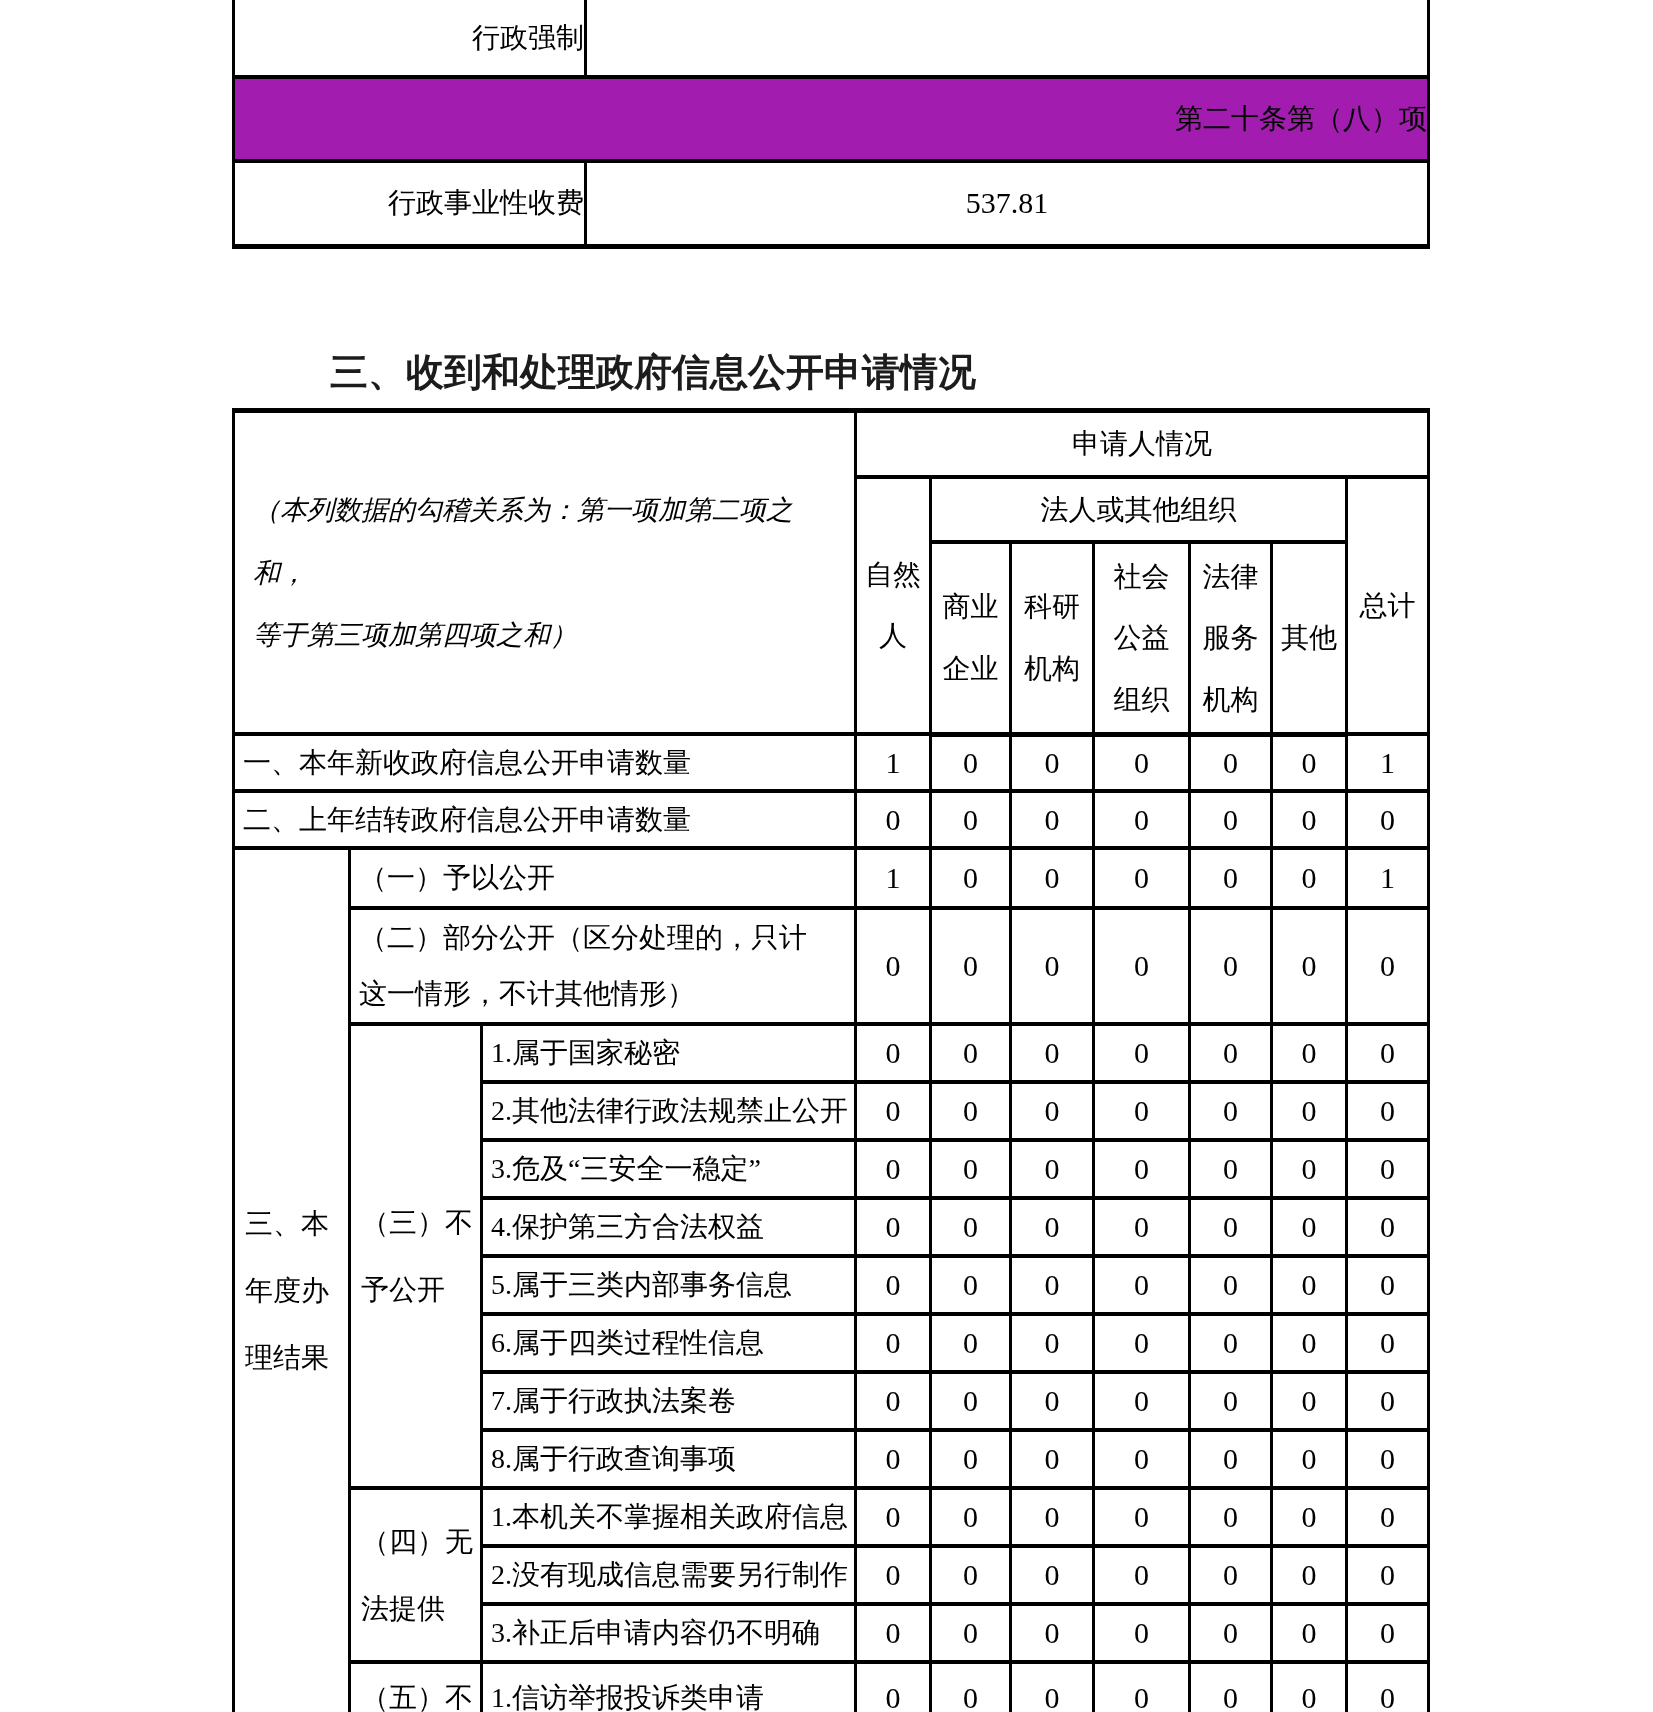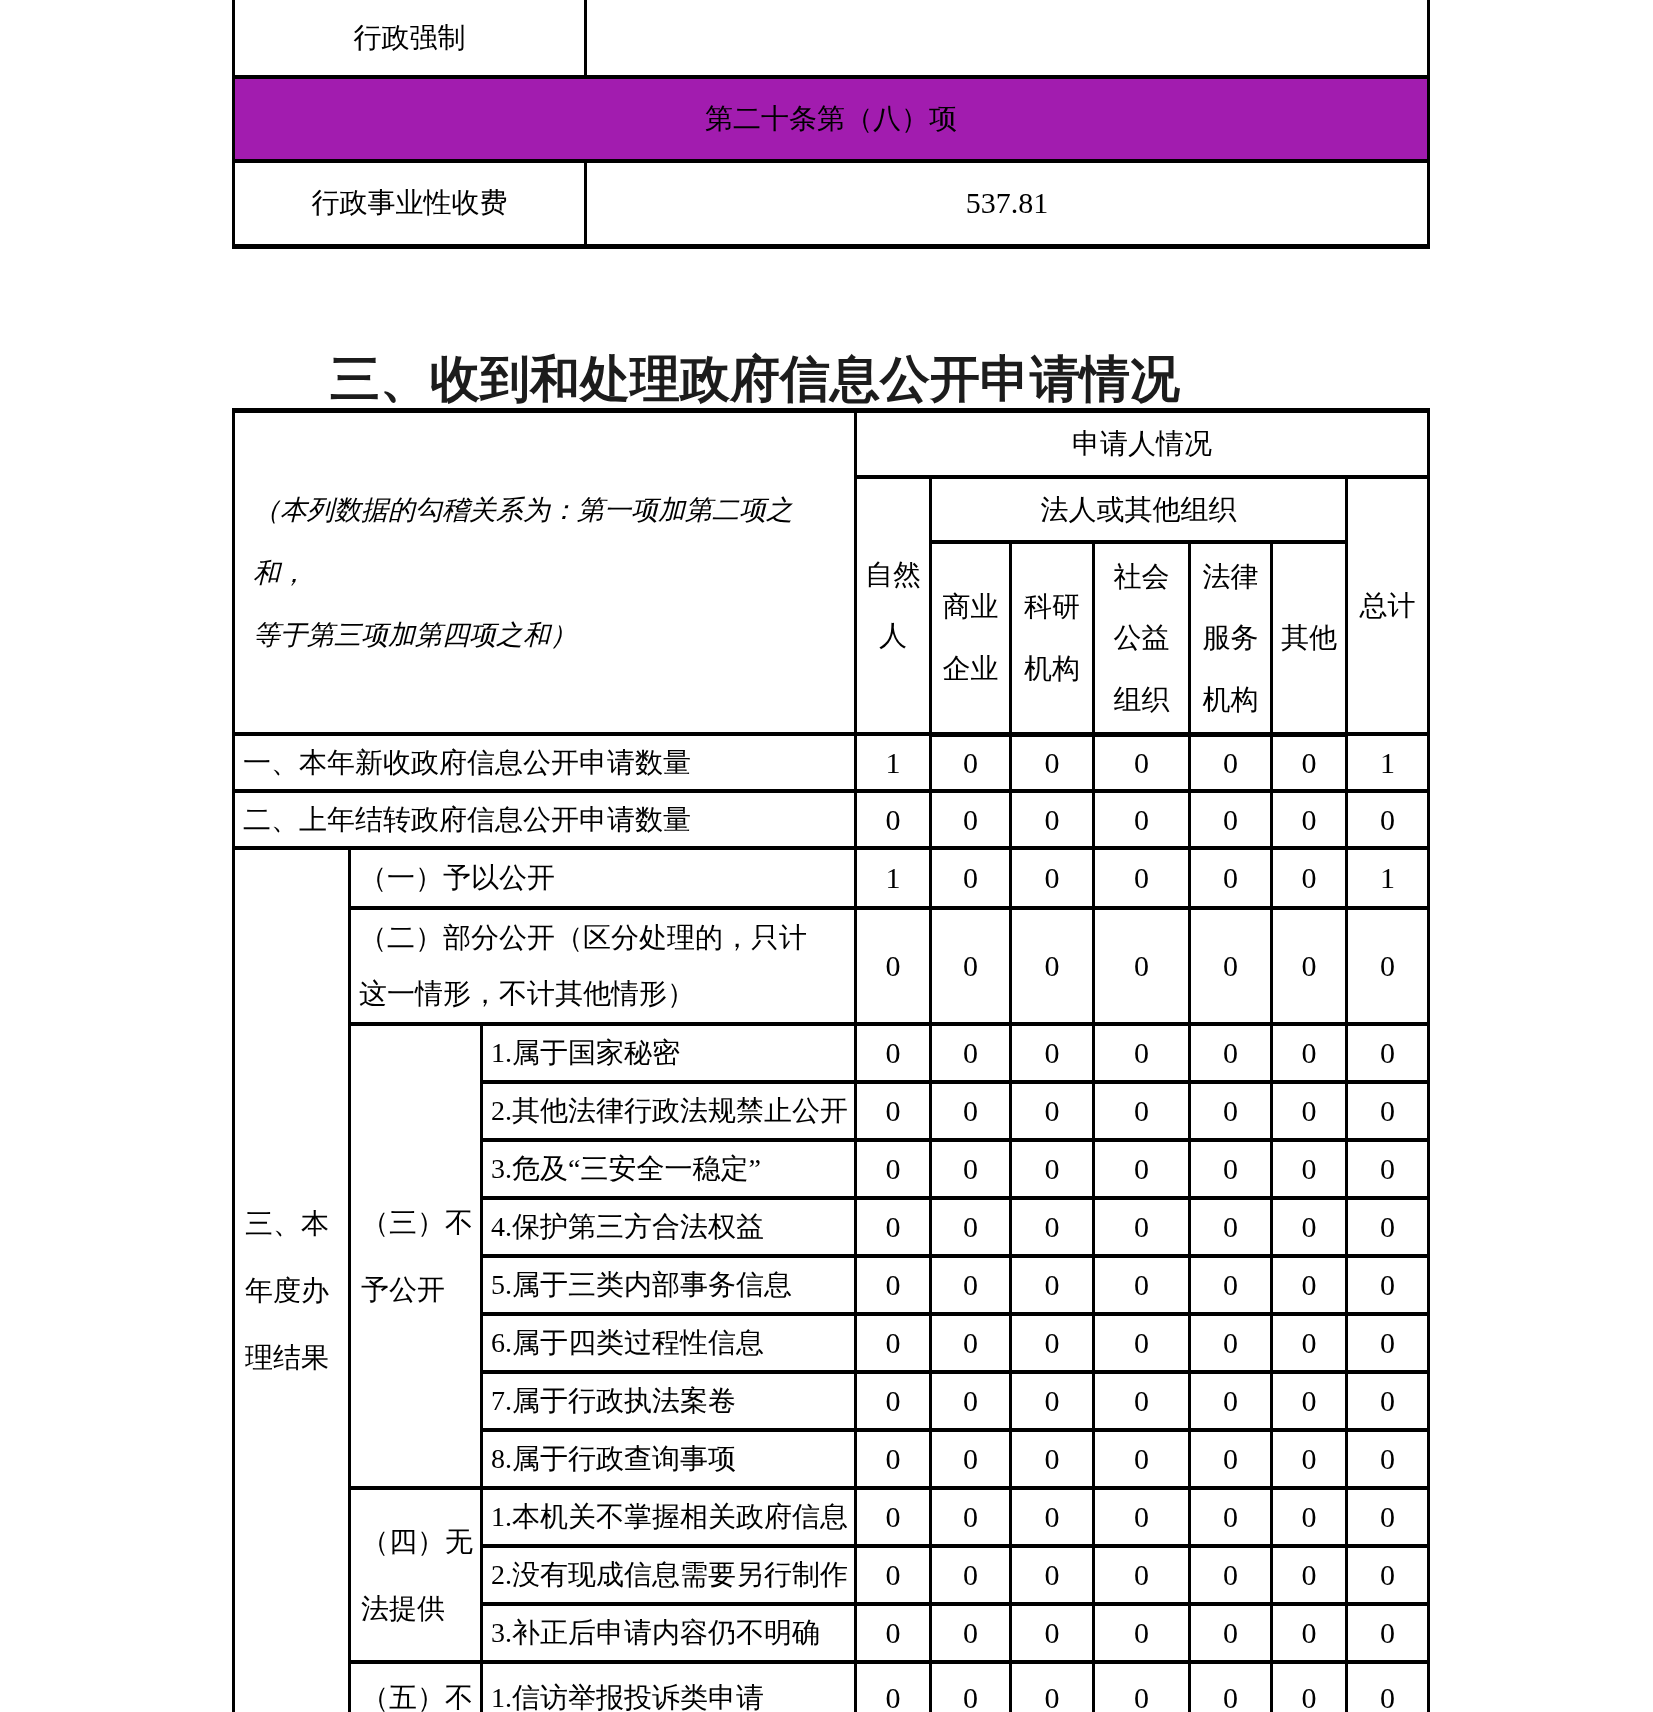--- a/index.html
+++ b/index.html
@@ -15,42 +15,42 @@
   }
   
   .t1{left:232px;top:0;width:1195px}
   .t1 tr:first-child td{border-top:none}
   .t1 tr:last-child td{border-bottom-width:5px}
   
   .t2{left:232px;top:408px;width:1195px}
   .t2 tr:first-child td{border-top-width:5px}
   .hdr-names td{border-bottom-width:5px}
 
-  .c{text-align:center}
+  .c{text-align:right}
   .num{text-align:center;font-size:30px;font-family:"Liberation Serif","DejaVu Serif",serif}
   .lbl{text-align:left;padding-left:8px}
   .lblw{line-height:2.0;padding-right:20px}
   .banner{background:#a21caf}
   .note{
     font-style:italic;text-align:left;padding-left:18px;padding-right:10px;
     font-size:27px;line-height:2.3;white-space:pre-line;
   }
   .hc{text-align:center;line-height:2.2}
   .pre{white-space:pre-line}
   .sec{line-height:2.4;padding-left:10px;padding-right:6px;text-align:left}
   .grp{line-height:2.4;padding-left:10px;padding-right:4px;text-align:left}
 
   .h77{height:77px}.h84{height:84px}.h82{height:82px}.h85{height:85px}
   .h59{height:59px}.h58{height:58px}.h192{height:192px}
   .h57{height:57px}.h60{height:60px}.h114{height:114px}
 
   .title{
     position:absolute;left:330px;top:352px;margin:0;
     font-family:"Liberation Sans","DejaVu Sans",sans-serif;
-    font-weight:700;font-size:50px;line-height:1.1;color:#1c1c1c;
+    font-weight:700;font-size:38px;line-height:1.1;color:#1c1c1c;
     white-space:nowrap;
   }
 </style>
 </head>
 <body>
 
 <table class="t1">
   <colgroup>
       <col style="width:352px">
       <col style="width:843px">

